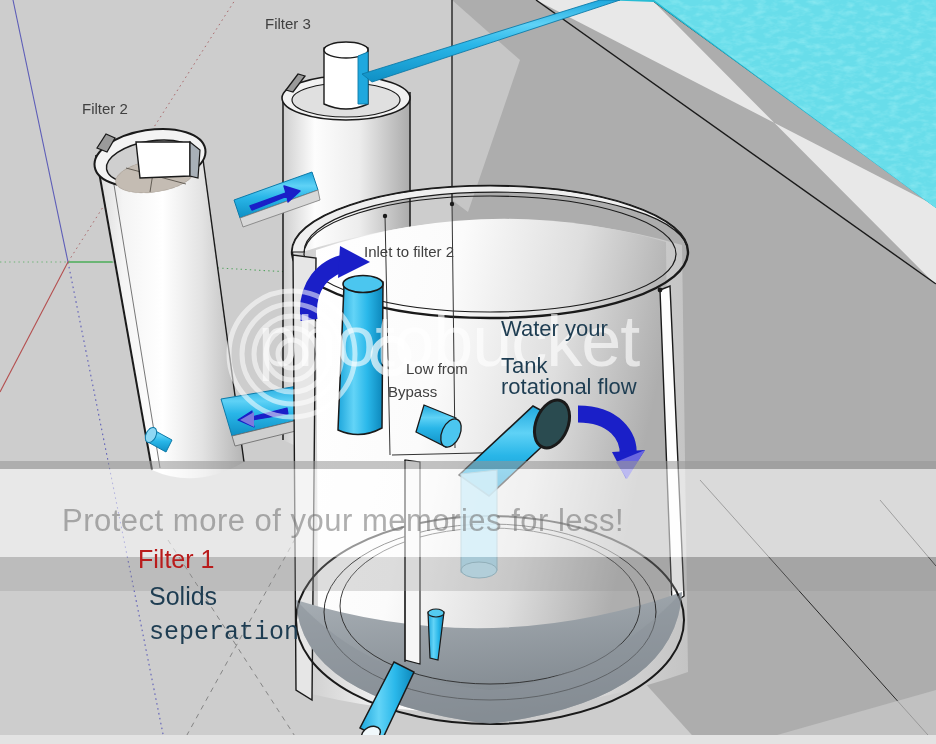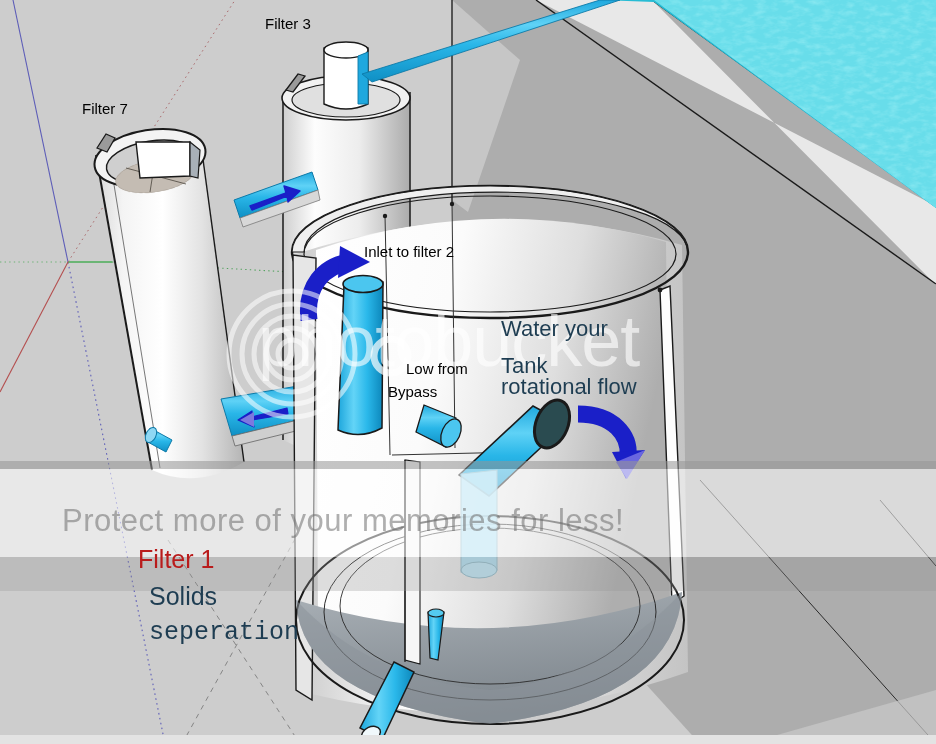--- a/index.html
+++ b/index.html
@@ -16,21 +16,21 @@
   }
   #svgroot { position:absolute; left:0; top:0; width:936px; height:744px; }
 
   
   .lbl {
     position: absolute;
     white-space: pre;
     line-height: 1.08;
     pointer-events: none;
   }
-  .lbl-dark  { color:#000000; font-size:15px; }
+  .lbl-dark  { color:#404040; font-size:15px; }
   .lbl-navy  { color:#1e3d52; font-size:22px; }
   .lbl-navy2 { color:#1e3d52; font-size:25px;margin-left:11px; }
   .lbl-navy-fade { color:#b91c1c; font-size:25px; }
 
   
   .wm-band {
     position:absolute; left:0; width:936px;
     pointer-events:none;
   }
   #wm-band-top    { top:461px;  height:8px;  background:rgba(150,150,150,0.55); }
@@ -319,21 +319,21 @@
   </svg>
   <svg id="wm-dot" viewBox="0 0 52 52">
     <circle cx="26" cy="26" r="17" fill="none" stroke="#ffffff" stroke-opacity="0.7" stroke-width="7"></circle>
   </svg>
 
   <div id="wm-logo-text">photobucket</div>
   <div id="wm-tagline">Protect more of your memories for less!</div>
 
   <div class="lbl lbl-dark" style="left:265px; top:16px;">Filter 3</div>
 
-  <div class="lbl lbl-dark" style="left:82px; top:101px;">Filter 7</div>
+  <div class="lbl lbl-dark" style="left:82px; top:101px;">Filter 2</div>
 
   <div class="lbl lbl-dark" style="left:364px; top:244px;">Inlet to filter 2</div>
 
   <div class="lbl lbl-dark" style="left:406px; top:361px;">Low from</div>
   <div class="lbl lbl-dark" style="left:388px; top:384px;">Bypass</div>
 
   <div class="lbl lbl-navy" style="left:501px; top:317px;">Water your</div>
   <div class="lbl lbl-navy" style="left:501px; top:346px;margin-top:8px;">Tank</div>
   <div class="lbl lbl-navy" style="left:501px; top:375px;">rotational flow</div>
 

